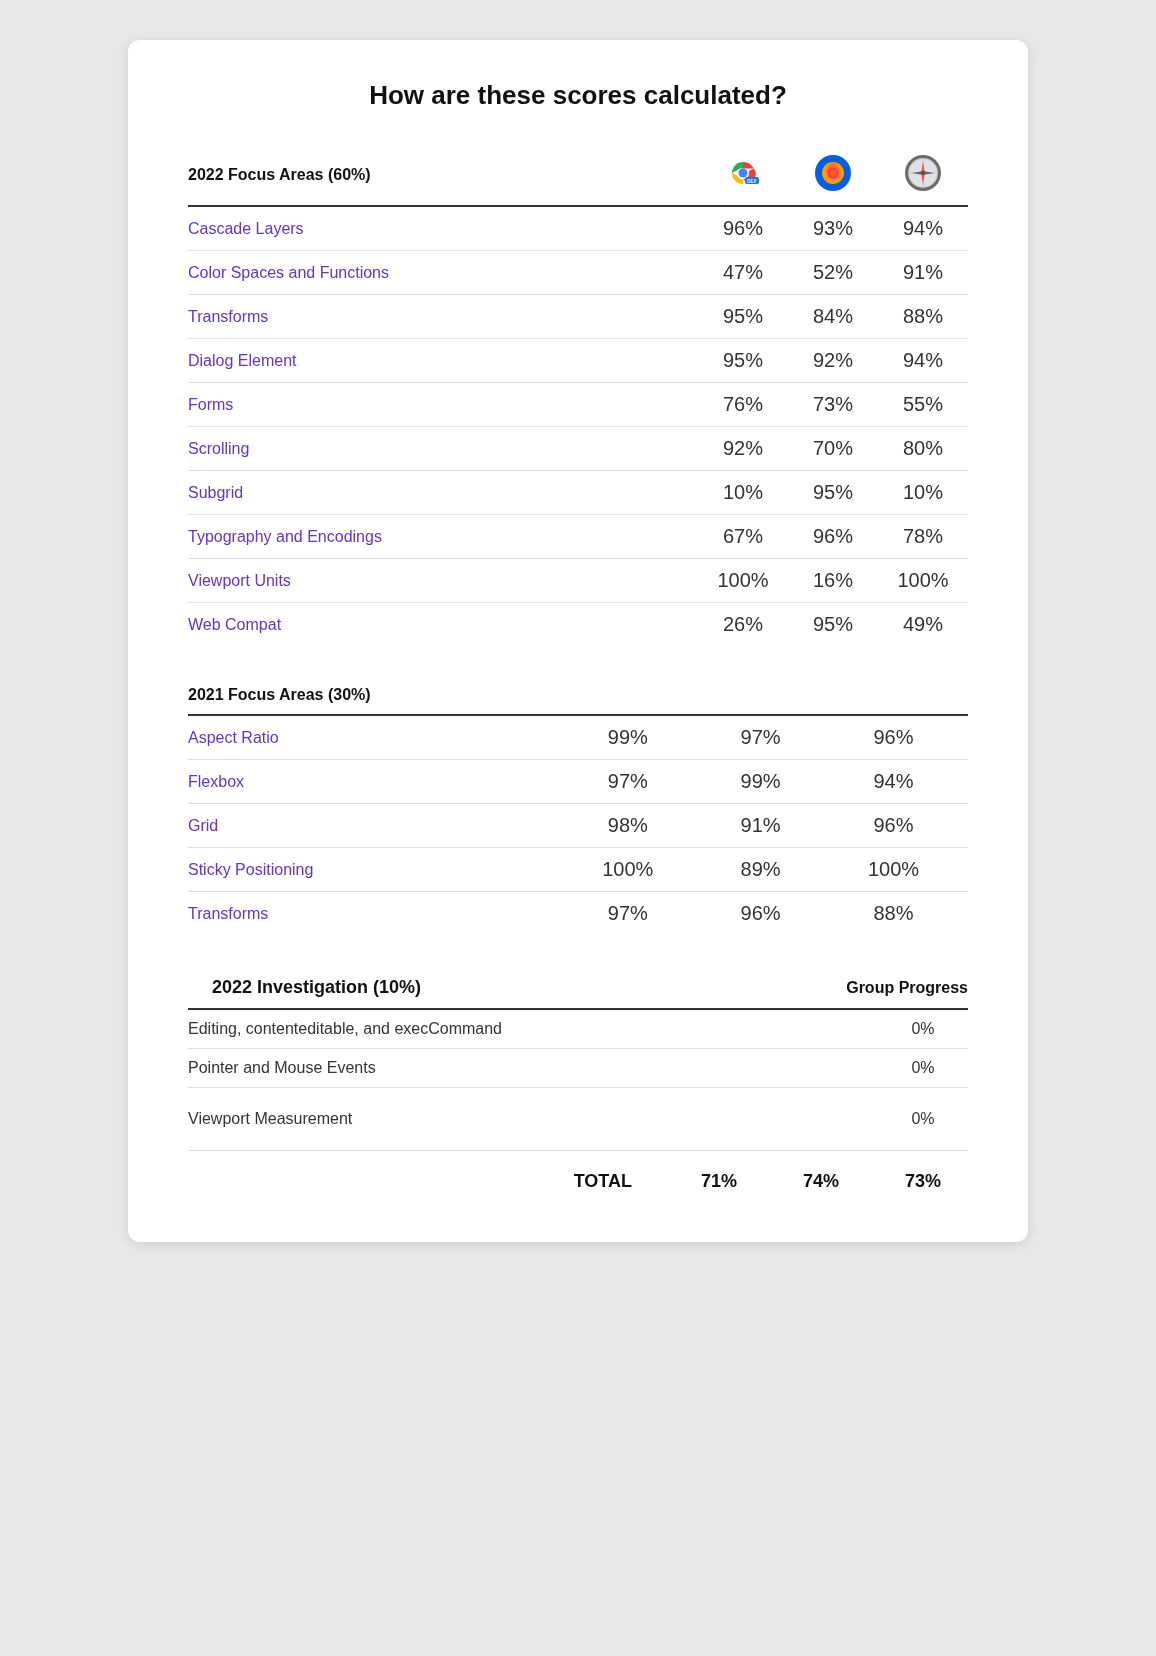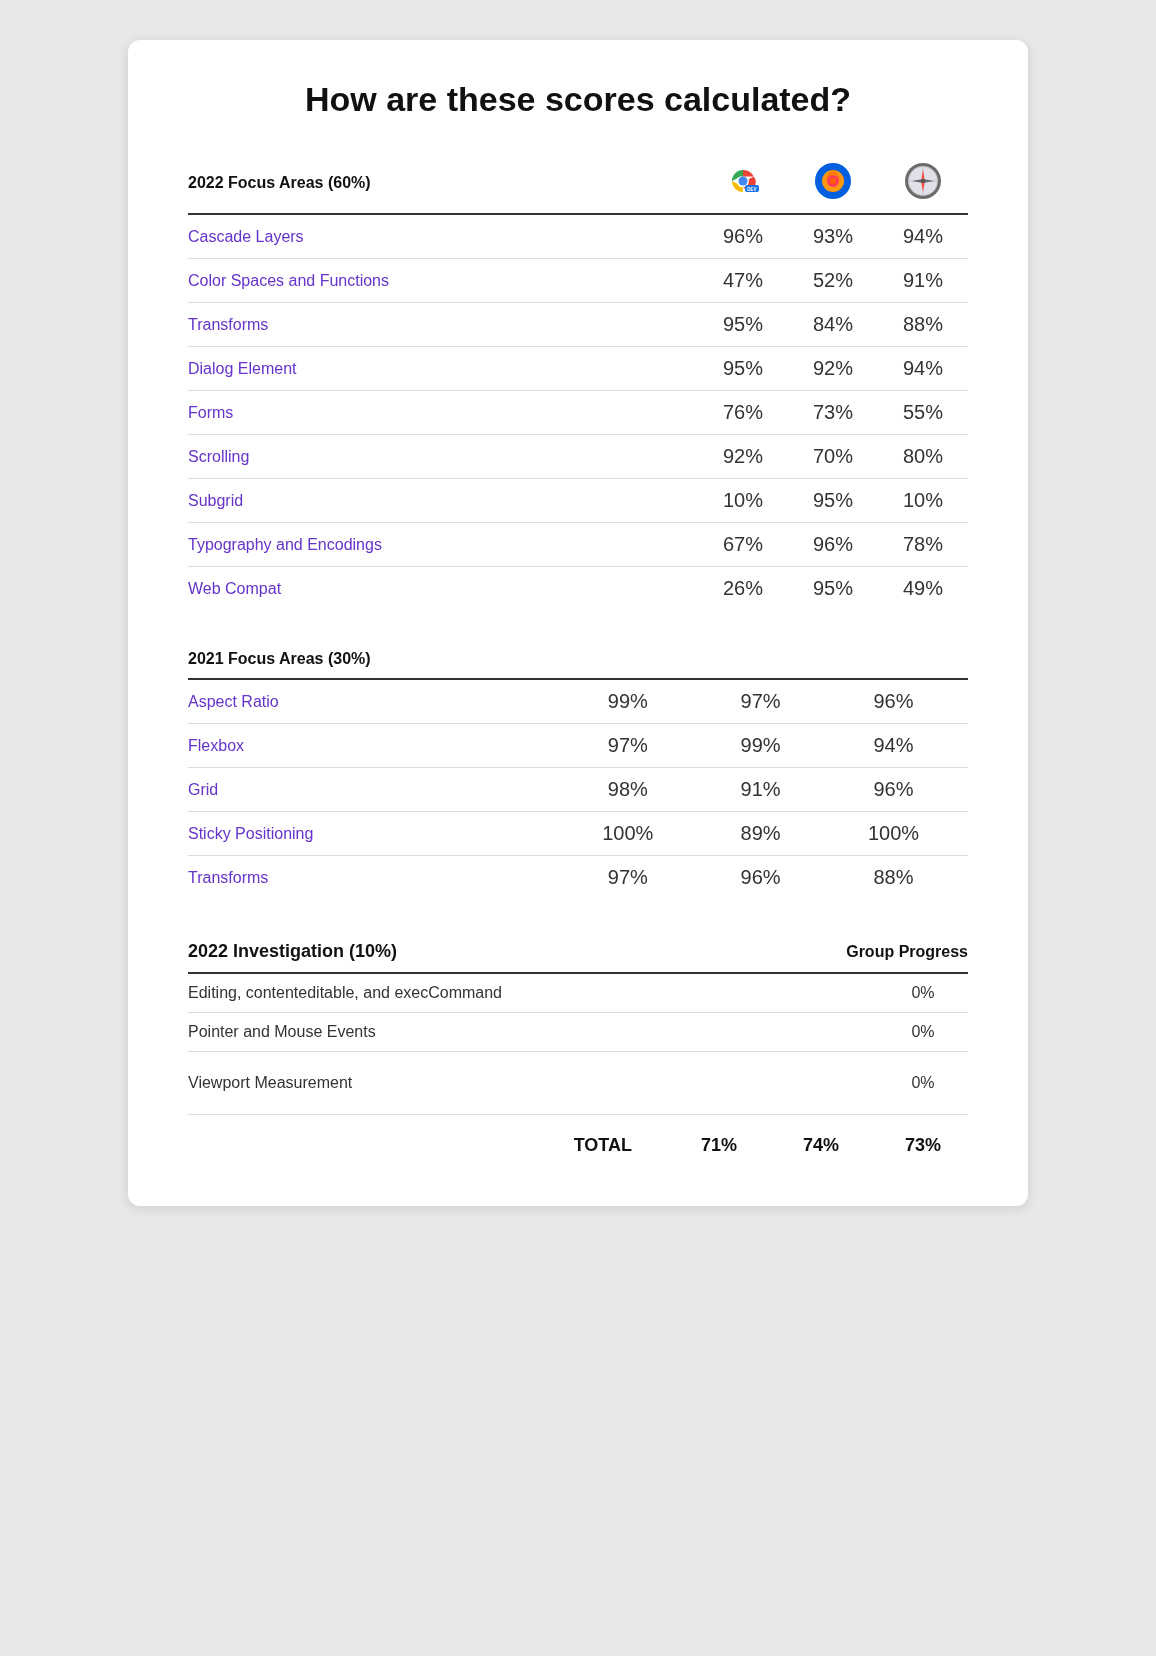--- a/index.html
+++ b/index.html
@@ -14,21 +14,21 @@
     }
     .card {
       background: #ffffff;
       border-radius: 12px;
       box-shadow: 0 2px 12px rgba(0,0,0,0.12);
       width: 900px;
       max-width: 100%;
       padding: 40px 60px 50px 60px;
     }
     .page-title {
-      font-size: 34px;
+      font-size: 26px;
       font-weight: 700;
       text-align: center;
       color: #111111;
       margin-bottom: 36px;
     }
     table {
       width: 100%;
       border-collapse: collapse;
     }
     thead tr {
@@ -77,20 +77,21 @@
       margin: 0;
     }
     .section-gap {
       height: 32px;
     }
     .investigation-header {
       display: flex;
       justify-content: space-between;
       align-items: center;
       padding: 10px 0 10px 0;
+      margin-left: 24px;
     }
     .investigation-header .left {
       font-size: 18px;
       font-weight: 700;
       color: #111111;
     }
     .investigation-header .right {
       font-size: 16px;
       font-weight: 700;
       color: #111111;
@@ -213,20 +214,26 @@
       <td class="row-label"><a href="#">Subgrid</a></td>
       <td class="score-col">10%</td>
       <td class="score-col">95%</td>
       <td class="score-col">10%</td>
     </tr>
         <tr>
       <td class="row-label"><a href="#">Typography and Encodings</a></td>
       <td class="score-col">67%</td>
       <td class="score-col">96%</td>
       <td class="score-col">78%</td>
+    </tr>
+        <tr>
+      <td class="row-label"><a href="#">Viewport Units</a></td>
+      <td class="score-col">100%</td>
+      <td class="score-col">16%</td>
+      <td class="score-col">100%</td>
     </tr>
         <tr>
       <td class="row-label"><a href="#">Web Compat</a></td>
       <td class="score-col">26%</td>
       <td class="score-col">95%</td>
       <td class="score-col">49%</td>
     </tr>
       </tbody>
   </table>
 

